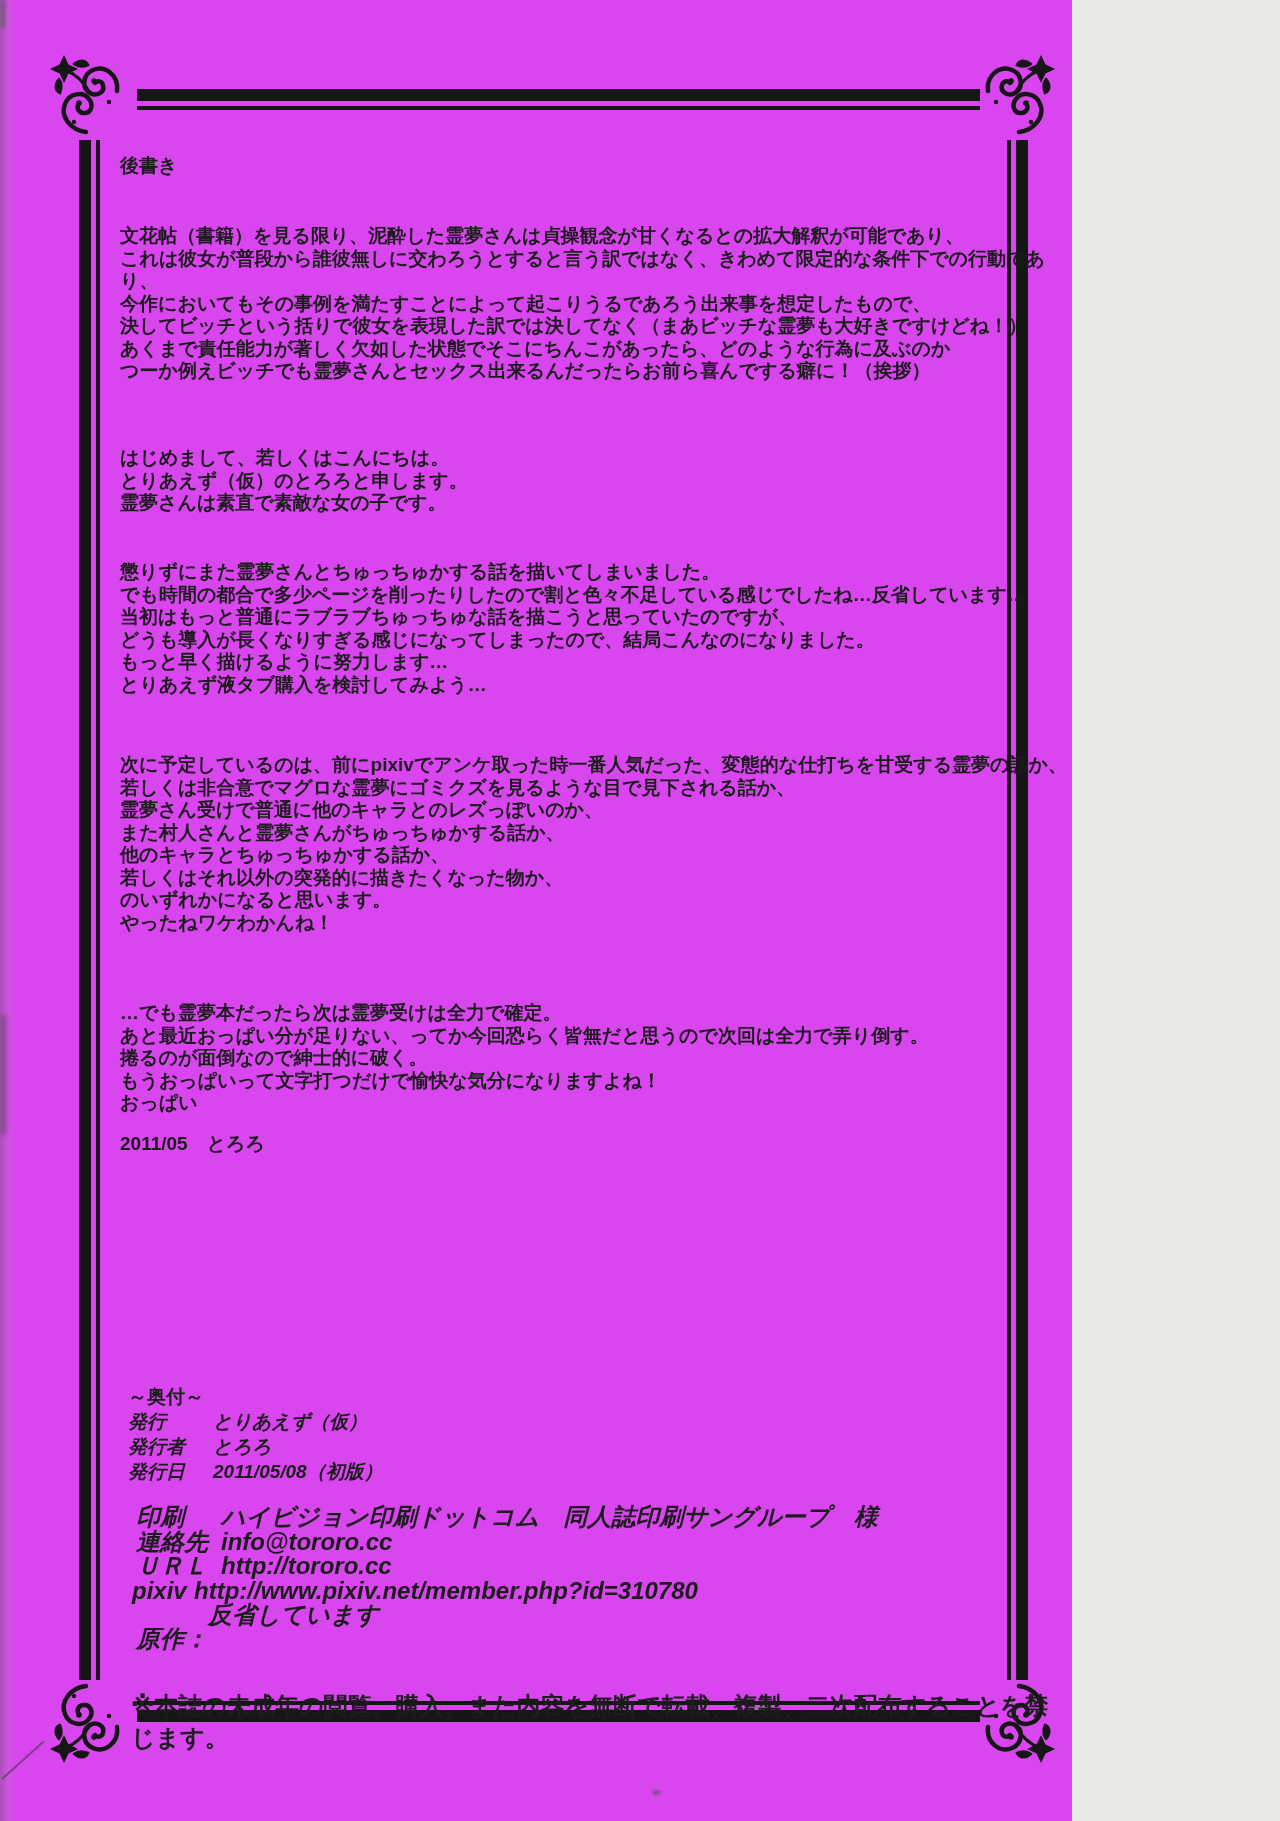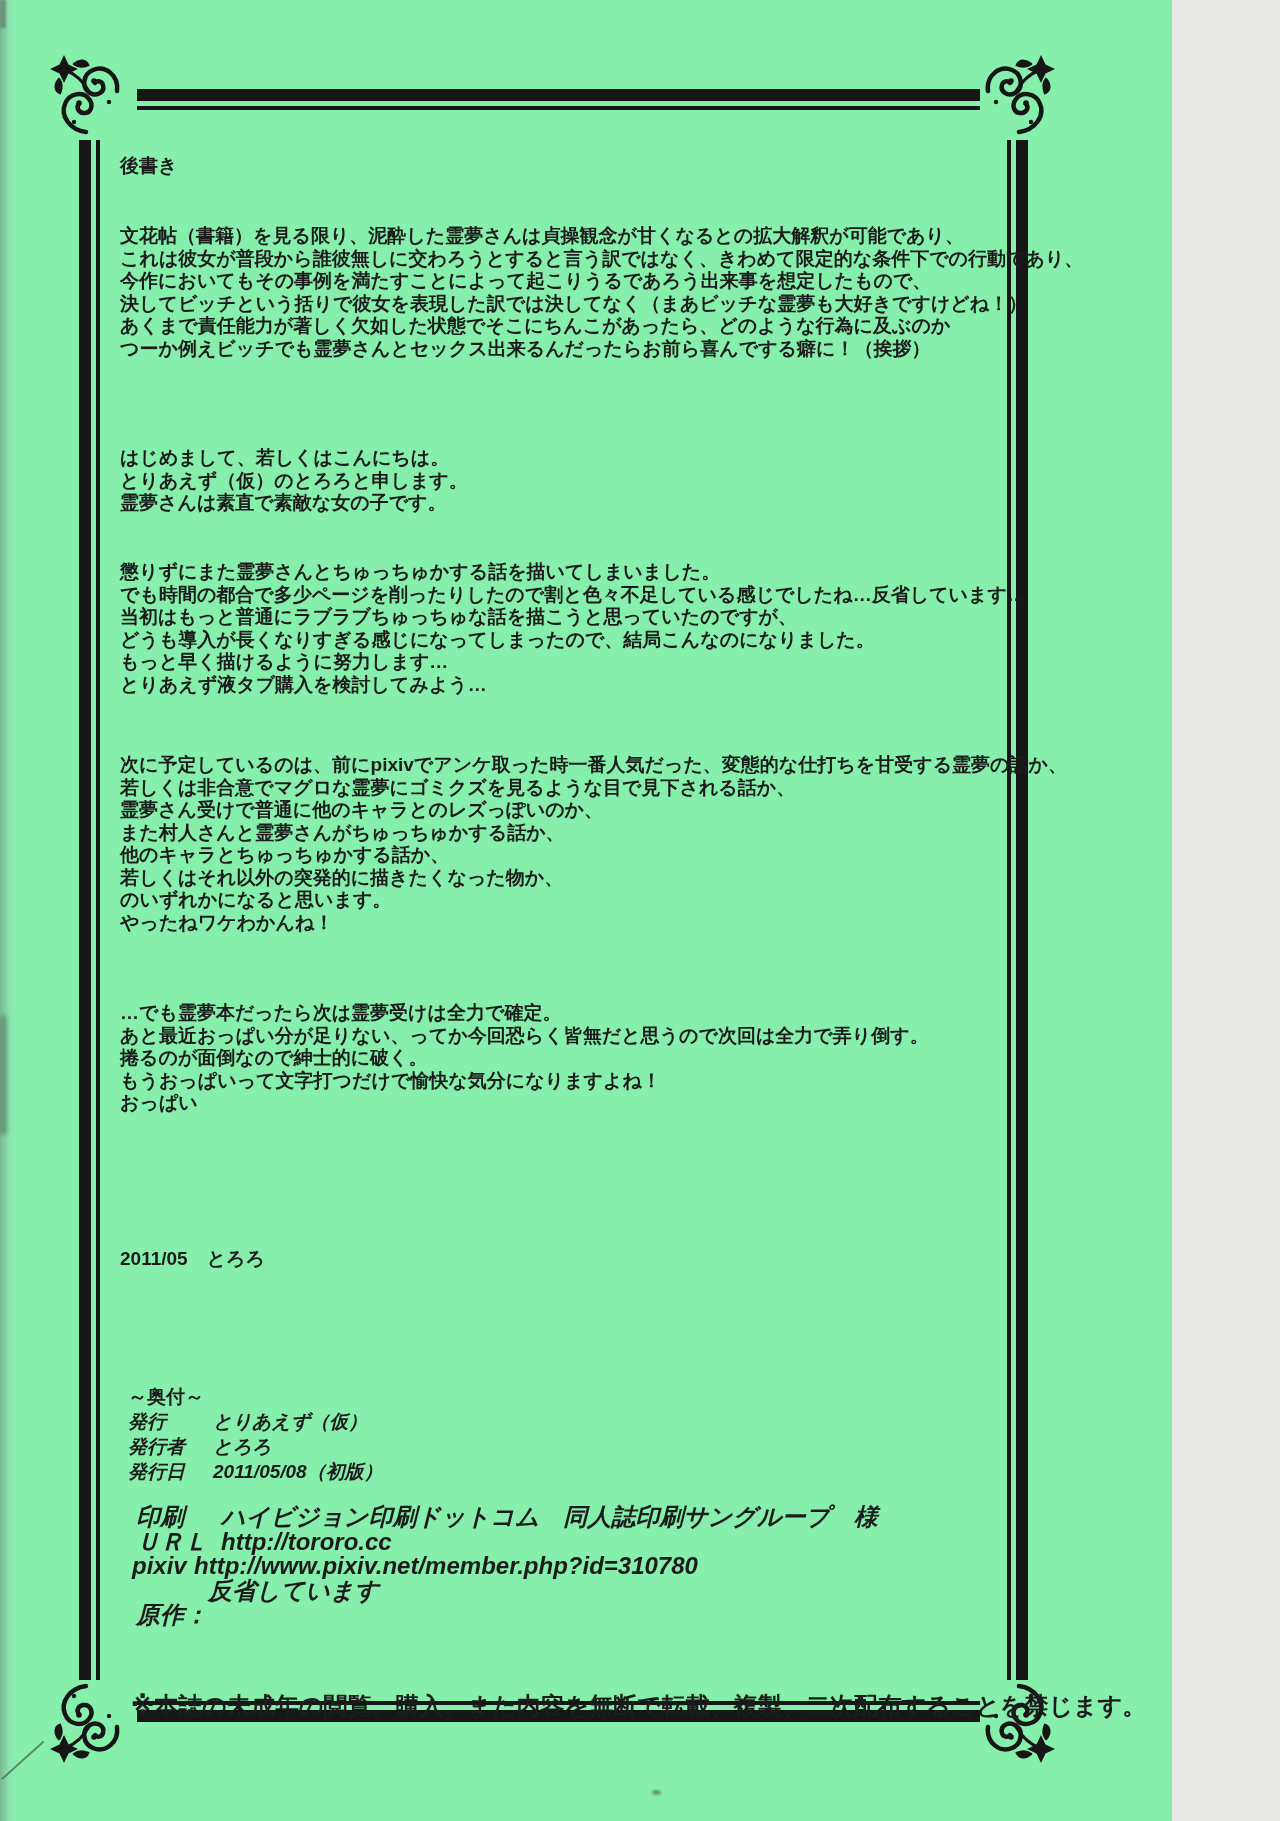--- a/index.html
+++ b/index.html
@@ -1,18 +1,18 @@
 <!DOCTYPE html>
 <html><head>
 <meta charset="utf-8">
 <style>
   html,body{margin:0;padding:0;background:#e9e9e7;}
   .page{
-    position:relative;width:1172px;height:1821px;overflow:hidden;
-    background:#86efac;color:#1c1c1c;
+    position:relative;width:1072px;height:1821px;overflow:hidden;
+    background:#d946ef;color:#1c1c1c;
     font-family:"Liberation Sans","DejaVu Sans",sans-serif;
     font-weight:bold;
   }
   
   .edge-shade{position:absolute;left:0;top:0;width:16px;height:100%;
     background:linear-gradient(90deg,rgba(95,95,95,.38),rgba(160,160,160,.14) 55%,rgba(255,255,255,0));}
   .corner-mark{position:absolute;left:0;top:0;width:6px;height:28px;background:rgba(90,90,90,.5);filter:blur(1px);}
   .smudge{position:absolute;left:0;top:1015px;width:7px;height:120px;background:rgba(70,70,70,.4);border-radius:4px;filter:blur(2px);}
   .curl{position:absolute;left:2px;top:1778px;width:56px;height:2px;background:rgba(55,55,55,.55);
     transform:rotate(-42deg);transform-origin:left center;filter:blur(.6px);}
@@ -31,21 +31,21 @@
   .corner{position:absolute;width:80px;height:80px;}
   .corner.tl{left:50px;top:55px;}
   .corner.tr{left:975px;top:55px;transform:scaleX(-1);}
   .corner.bl{left:50px;top:1683px;transform:scaleY(-1);}
   .corner.br{left:975px;top:1683px;transform:scale(-1,-1);}
   
   .abs{position:absolute;margin:0;}
   .title{left:120px;top:153px;font-size:19px;}
   .para{left:120px;font-size:19px;line-height:22.5px;white-space:pre-line;}
   .p1{top:225px}.p2{top:447px}.p3{top:561px}.p4{top:754px}.p5{top:1002px}
-  .signature{left:120px;top:1246px;font-size:19px;}
+  .signature{left:120px;top:1131px;font-size:19px;}
   .colophon{left:128px;top:1384px;font-size:19px;line-height:25px;}
   .publish{left:136px;top:1505px;font-size:24px;line-height:24.5px;}
   .crow{display:flex;font-style:italic;}
   .crow .label{width:85px;flex:none;}
   .publish .crow.row-pixiv .label{width:62px;margin-left:-4px;}
   .publish .crow.row-original .label{width:auto;margin-top:24px;}
   .disclaimer{left:131px;top:1690px;font-size:24px;}
 </style>
 </head>
 <body>
@@ -180,20 +180,24 @@
       <span class="value">2011/05/08（初版）</span>
     </div>
   </section>
 
   <section class="abs publish">
     <div class="crow">
       <span class="label">印刷</span>
       <span class="value">ハイビジョン印刷ドットコム　同人誌印刷サングループ　様</span>
     </div>
     <div class="crow">
+      <span class="label">連絡先</span>
+      <span class="value">info@tororo.cc</span>
+    </div>
+    <div class="crow">
       <span class="label">ＵＲＬ</span>
       <span class="value">http://tororo.cc</span>
     </div>
     <div class="crow row-pixiv">
       <span class="label">pixiv</span>
       <span class="value">http://www.pixiv.net/member.php?id=310780</span>
     </div>
     <div class="crow row-original">
       <span class="label">原作：</span>
       <span class="value">反省しています</span>

